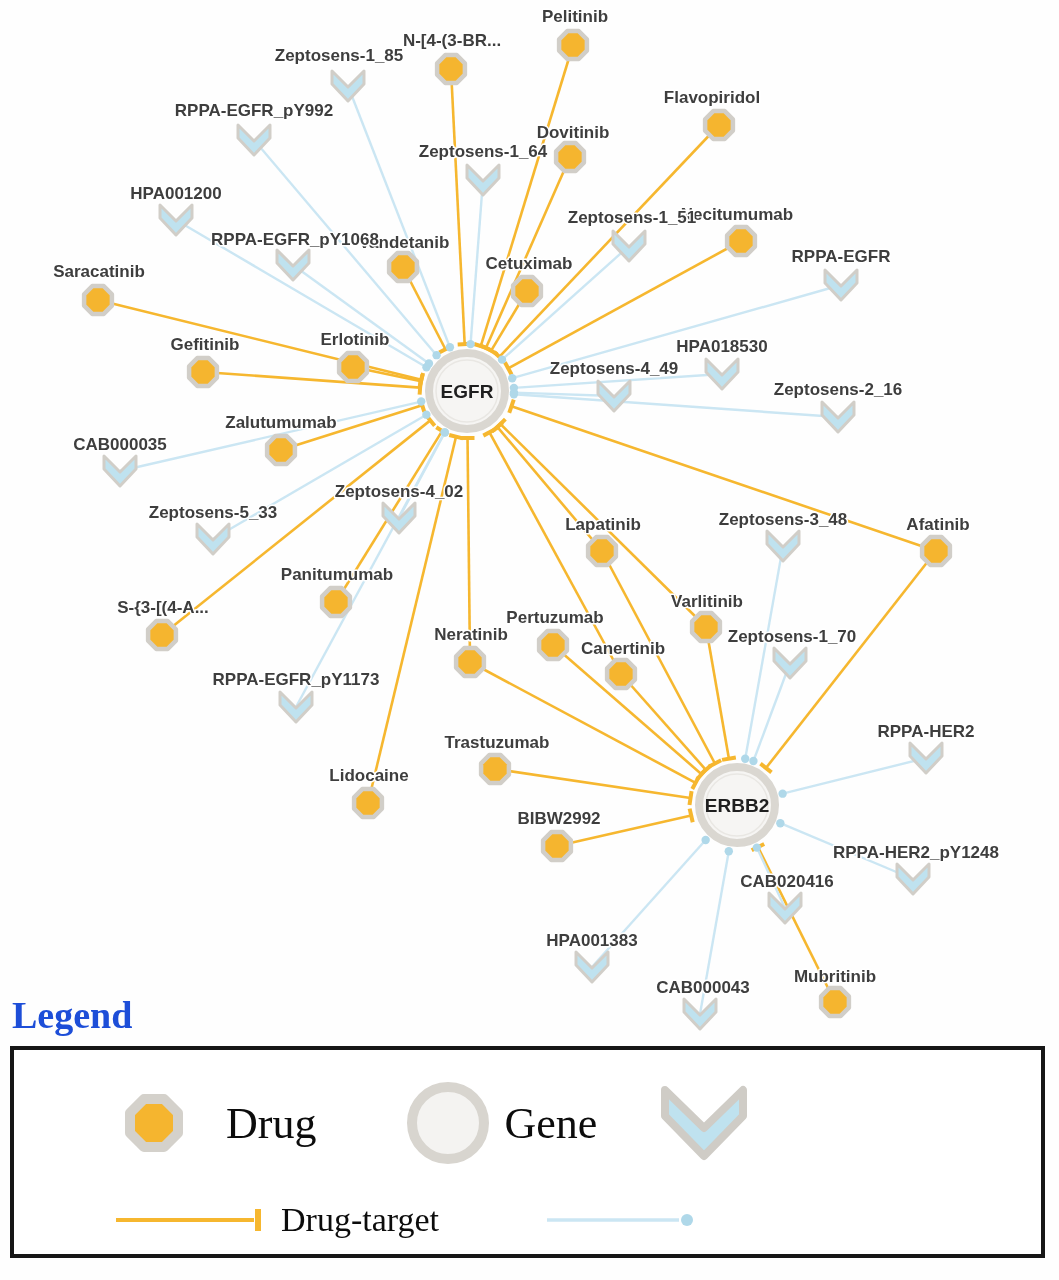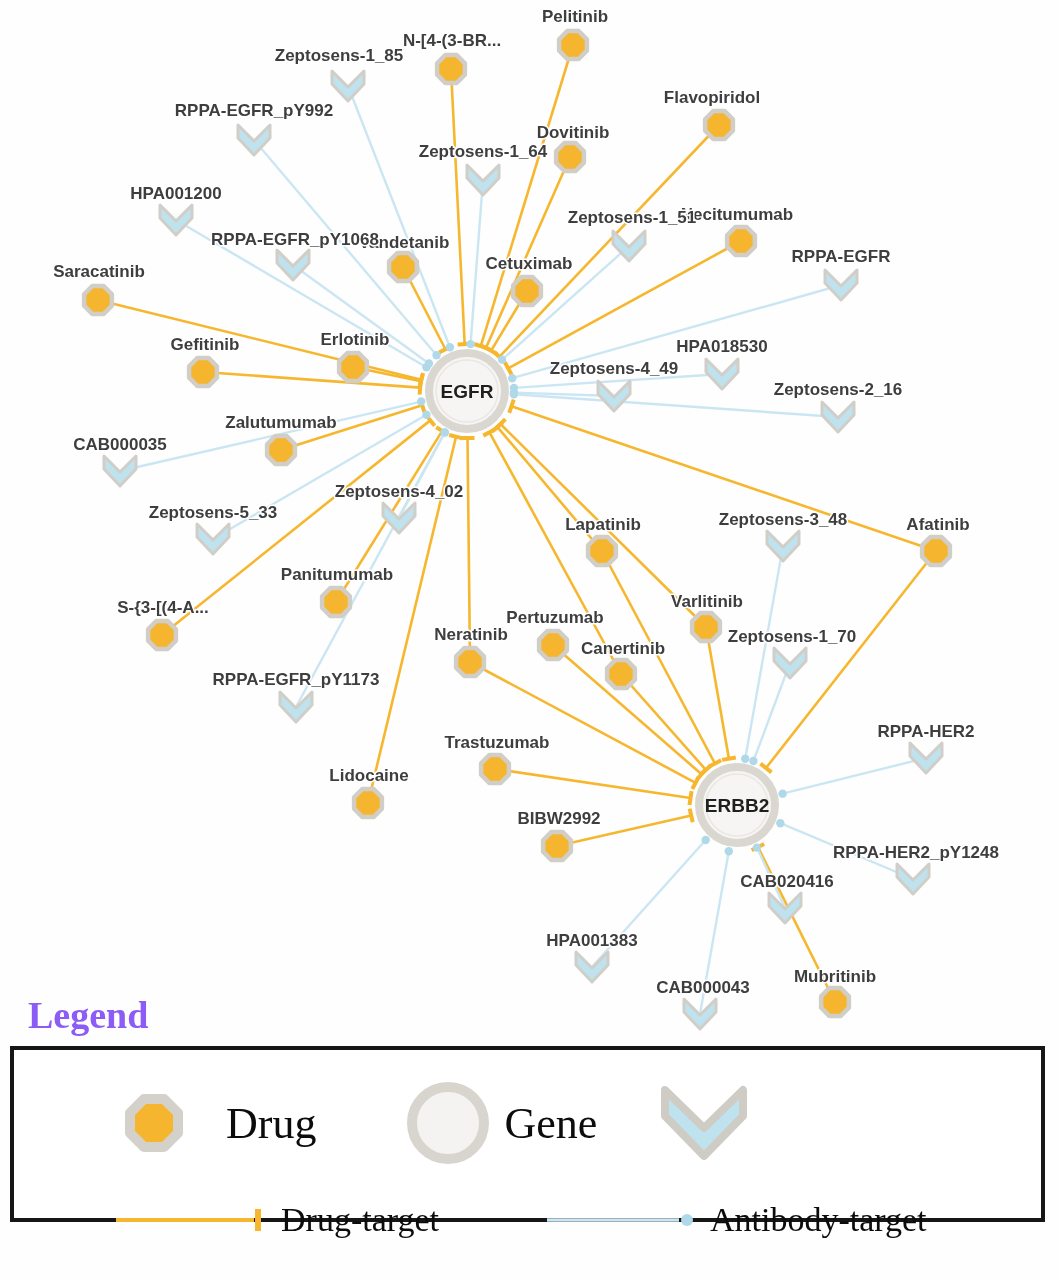--- a/index.html
+++ b/index.html
@@ -4,22 +4,22 @@
 <title>Drug–Gene–Antibody Network</title>
 <style>
   html,body{margin:0;padding:0;background:#ffffff;}
   #stage{position:relative;width:1059px;height:1280px;background:#fefefe;overflow:hidden;
          font-family:"Liberation Sans",sans-serif;text-decoration:underline;}
   #graph-svg{position:absolute;left:0;top:0;user-select:none;}
   .node-label{font:700 17px "Liberation Sans",sans-serif;fill:#3e3e3e;text-anchor:middle;
               paint-order:stroke;stroke:#ffffff;stroke-width:3px;stroke-linejoin:round;}
   .gene-label{font:700 19px "Liberation Sans",sans-serif;fill:#1f1f1f;text-anchor:middle;}
   
-  .legend-title{position:absolute;left:28px;top:993px;font:700 38px "Liberation Serif",serif;color:#8b5cf6;}
-  .legend-box{position:absolute;left:10px;top:1046px;width:1035px;height:176px;border:4px solid #161616;
+  .legend-title{position:absolute;left:12px;top:993px;font:700 38px "Liberation Serif",serif;color:#1d4ed8;}
+  .legend-box{position:absolute;left:10px;top:1046px;width:1035px;height:212px;border:4px solid #161616;
               background:#ffffff;box-sizing:border-box;}
   .legend-row{position:absolute;left:0;width:100%;display:flex;align-items:center;}
   .legend-row.nodes{top:14px;height:118px;}
   .legend-row.edges{top:142px;height:56px;}
   .legend-node-label{font:400 44px "Liberation Serif",serif;color:#0c0c0c;}
   .legend-edge-label{font:400 34px "Liberation Serif",serif;color:#0c0c0c;}
   .lg-oct{fill:#F5B52F;stroke:#D4D1CB;stroke-width:10;stroke-linejoin:round;}
   .lg-circle{fill:#F4F3F1;stroke:#D8D5CF;stroke-width:10;}
   .lg-chev{fill:#BFE2EF;stroke:#CFCCC6;stroke-width:8;stroke-linejoin:round;}
   .lg-dline{stroke:#F6B72F;stroke-width:4;}
@@ -349,17 +349,16 @@
       <svg width="155" height="28" viewBox="0 0 155 28" style="margin-left:98px">
         <line class="lg-dline" x1="4" y1="14" x2="142" y2="14"></line>
         <line class="lg-dbar" x1="146" y1="3" x2="146" y2="25"></line>
       </svg>
       <span class="legend-edge-label" style="margin-left:14px">Drug-target</span>
 
       <svg width="155" height="28" viewBox="0 0 155 28" style="margin-left:104px">
         <line class="lg-aline" x1="4" y1="14" x2="136" y2="14"></line>
         <circle class="lg-adot" cx="144" cy="14" r="6"></circle>
       </svg>
-      <span class="legend-edge-label" style="margin-left:12px">Antibody-target</span>
     </div>
 
   </div>
 </div>
 
 </body></html>

